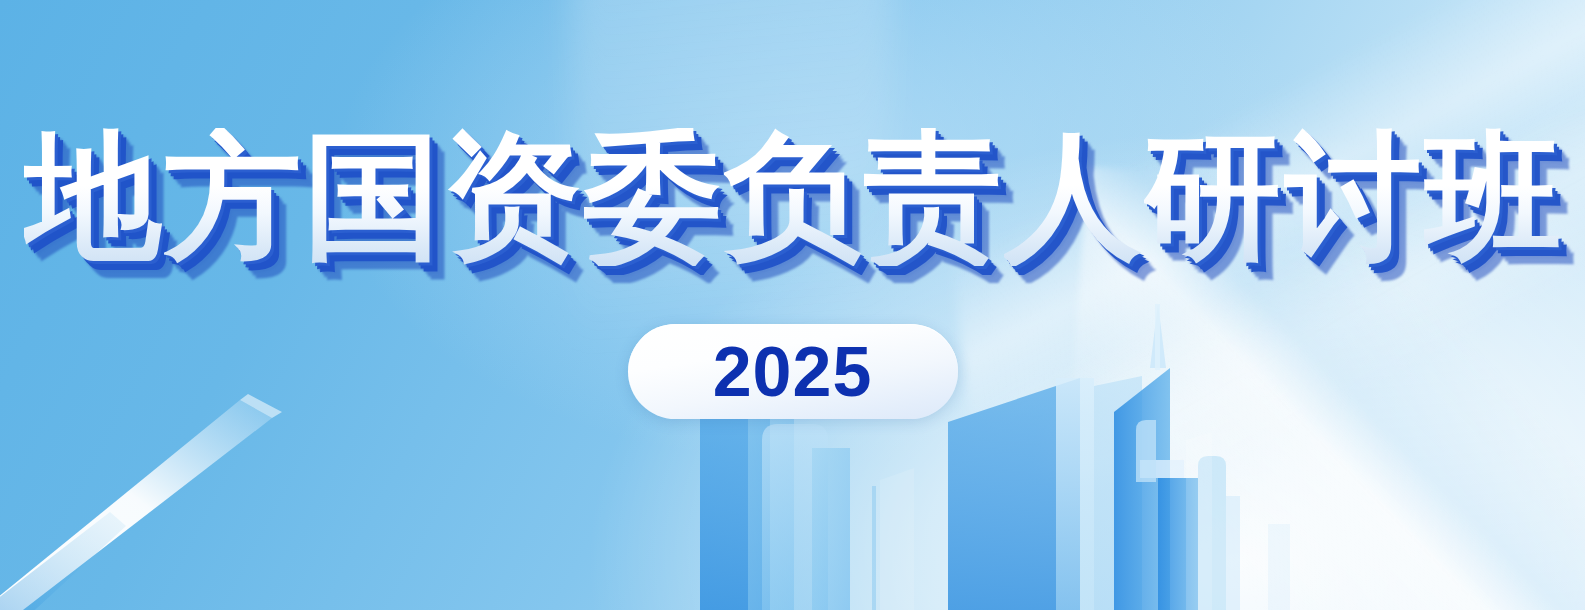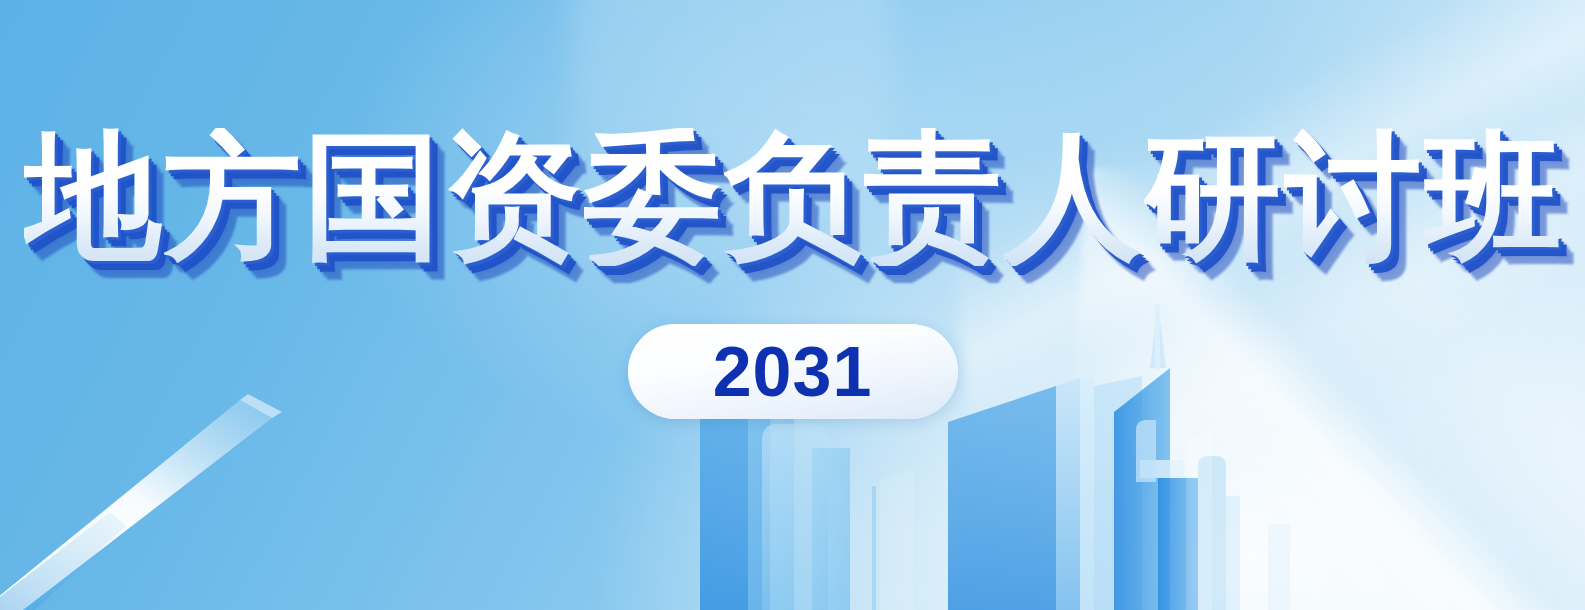--- a/index.html
+++ b/index.html
@@ -227,17 +227,17 @@
       <span class="title-char">委</span>
       <span class="title-char">负</span>
       <span class="title-char">责</span>
       <span class="title-char">人</span>
       <span class="title-char">研</span>
       <span class="title-char">讨</span>
       <span class="title-char">班</span>
     </div>
 
     <div class="year-badge">
-      <span class="year-text">2031</span>
+      <span class="year-text">2025</span>
     </div>
 
   </div>
 </div>
 
 </body></html>

